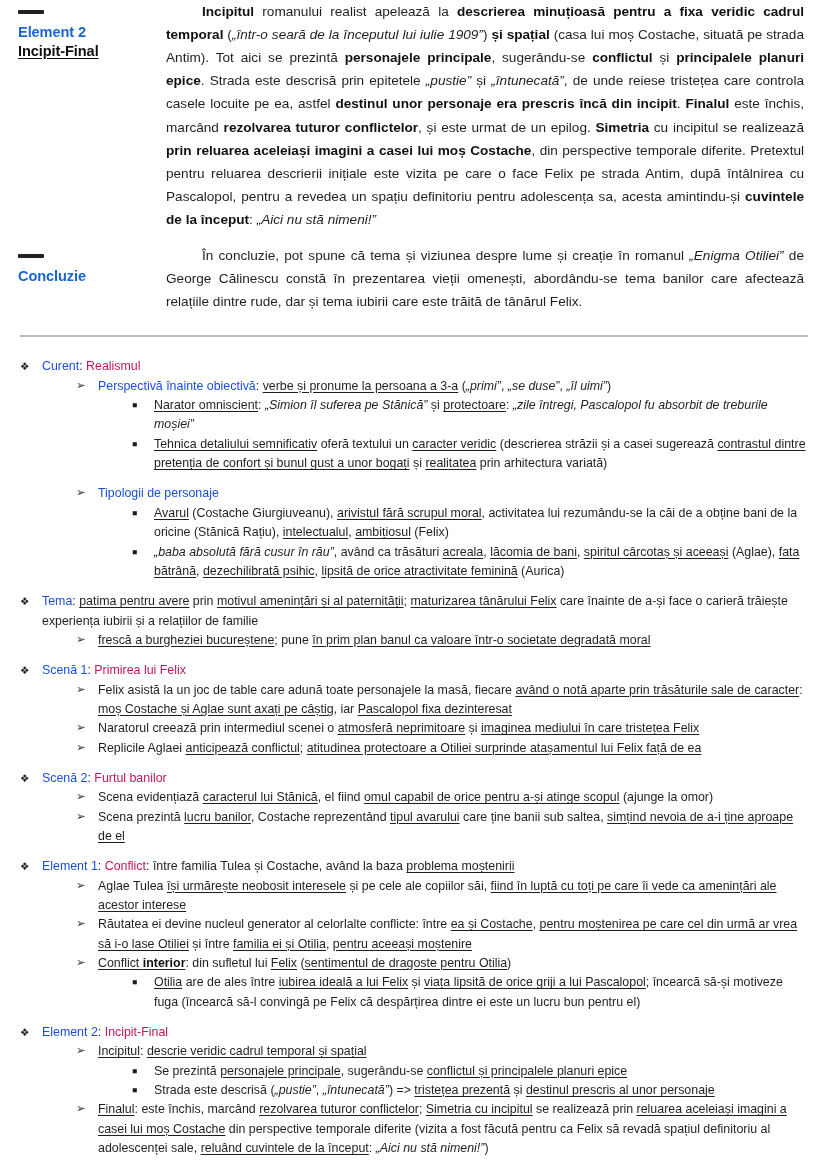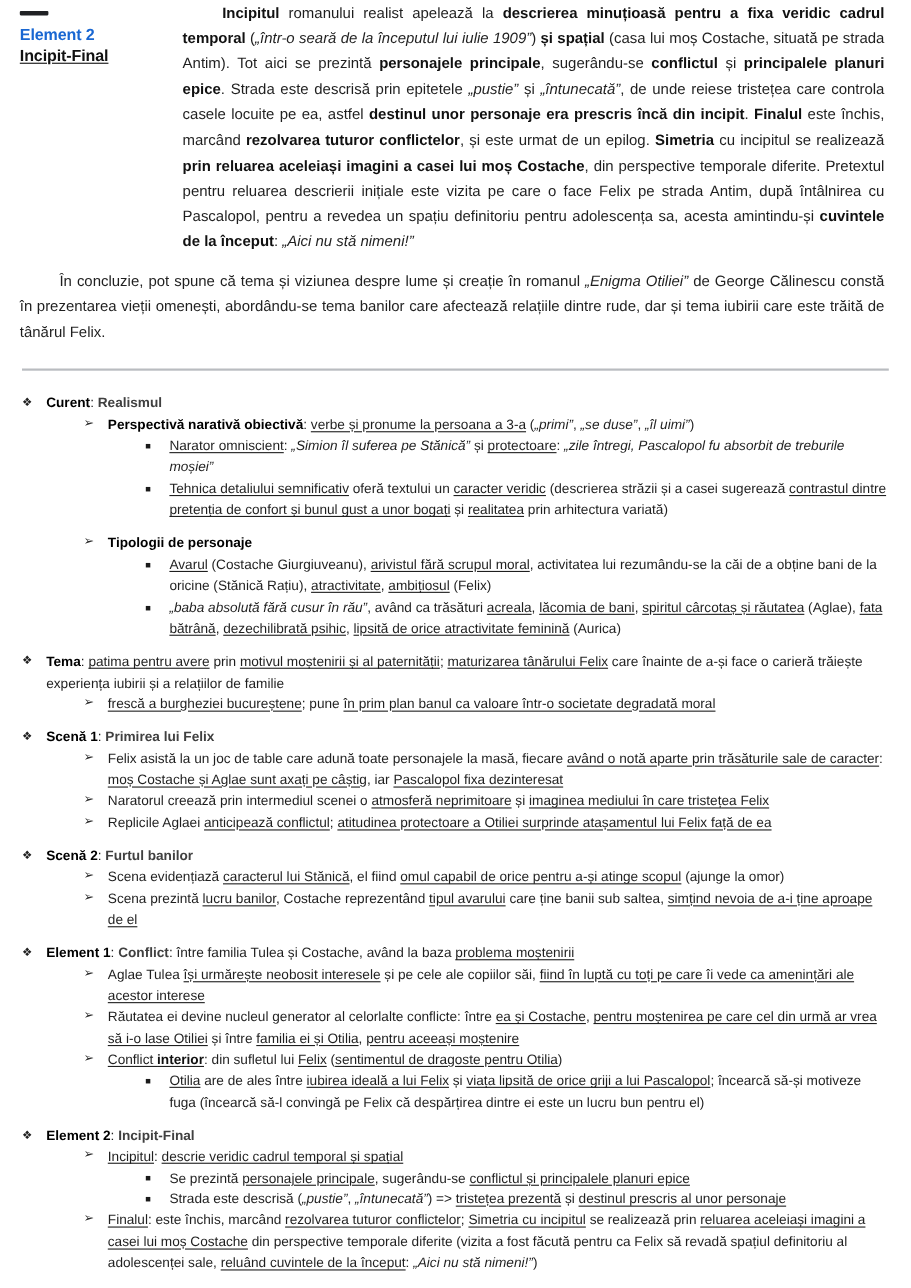--- a/index.html
+++ b/index.html
@@ -114,22 +114,22 @@
 
   
   .l3 { margin-left: 112px; }
   .l3 > .marker {
     width: 22px;
     font-size: 8.5px;
     padding-top: 3px;
     color: #1a1a1a;
   }
 
-  .blue-hd { color: #000000; font-weight: bold; }
-  .bk-bold { color: #404040; font-weight: bold; }
+  .blue-hd { color: #1d4ed8; font-weight: normal; }
+  .bk-bold { color: #be185d; font-weight: normal; }
 
   .grp { margin-top: 11px; }
 
   
   .tema-wrap .body-txt { margin-left: 0; }
 </style>
 </head>
 <body>
 
 <div class="page">
@@ -139,60 +139,64 @@
         <div class="label-col">
           <div class="label-dash"></div>
           <div class="label-line blue">Element 2</div>
           <div class="label-line dark">Incipit-Final</div>
         </div>
         <div class="text-col">
           <p><b>Incipitul</b> romanului realist apelează la <b>descrierea minuțioasă pentru a fixa veridic cadrul temporal</b> (<i>„într-o seară de la începutul lui iulie 1909”</i>) <b>și spațial</b> (casa lui moș Costache, situată pe strada Antim). Tot aici se prezintă <b>personajele principale</b>, sugerându-se <b>conflictul</b> și <b>principalele planuri epice</b>. Strada este descrisă prin epitetele <i>„pustie”</i> și <i>„întunecată”</i>, de unde reiese tristețea care controla casele locuite pe ea, astfel <b>destinul unor personaje era prescris încă din incipit</b>. <b>Finalul</b> este închis, marcând <b>rezolvarea tuturor conflictelor</b>, și este urmat de un epilog. <b>Simetria</b> cu incipitul se realizează <b>prin reluarea aceleiași imagini a casei lui moș Costache</b>, din perspective temporale diferite. Pretextul pentru reluarea descrierii inițiale este vizita pe care o face Felix pe strada Antim, după întâlnirea cu Pascalopol, pentru a revedea un spațiu definitoriu pentru adolescența sa, acesta amintindu-și <b>cuvintele de la început</b>: <i>„Aici nu stă nimeni!”</i></p>
         </div>
       </div>
       <div class="essay-block">
+        <div class="label-col">
+          <div class="label-dash"></div>
+          <div class="label-line blue">Concluzie</div>
+        </div>
         <div class="text-col">
           <p>În concluzie, pot spune că tema și viziunea despre lume și creație în romanul <i>„Enigma Otiliei”</i> de George Călinescu constă în prezentarea vieții omenești, abordându-se tema banilor care afectează relațiile dintre rude, dar și tema iubirii care este trăită de tânărul Felix.</p>
         </div>
       </div>
     </div>
 
   <hr class="divider">
 
   <div class="outline" id="outline-root">
       <div class="lvl l1">
         <span class="marker">❖</span>
         <span class="body-txt"><span class="blue-hd">Curent</span>: <span class="bk-bold">Realismul</span></span>
       </div>
       <div class="lvl l2">
         <span class="marker">➢</span>
-        <span class="body-txt"><span class="blue-hd">Perspectivă narativă obiectivă</span>: <u>verbe și pronume la persoana a 3-a</u> (<i>„primi”</i>, <i>„se duse”</i>, <i>„îl uimi”</i>)</span>
+        <span class="body-txt"><span class="blue-hd">Perspectivă înainte obiectivă</span>: <u>verbe și pronume la persoana a 3-a</u> (<i>„primi”</i>, <i>„se duse”</i>, <i>„îl uimi”</i>)</span>
       </div>
       <div class="lvl l3">
         <span class="marker">■</span>
         <span class="body-txt"><u>Narator omniscient</u>: <i>„Simion îl suferea pe Stănică”</i> și <u>protectoare</u>: <i>„zile întregi, Pascalopol fu absorbit de treburile moșiei”</i></span>
       </div>
       <div class="lvl l3">
         <span class="marker">■</span>
         <span class="body-txt"><u>Tehnica detaliului semnificativ</u> oferă textului un <u>caracter veridic</u> (descrierea străzii și a casei sugerează <u>contrastul dintre pretenția de confort și bunul gust a unor bogați</u> și <u>realitatea</u> prin arhitectura variată)</span>
       </div>
       <div class="lvl l2 grp">
         <span class="marker">➢</span>
         <span class="body-txt"><span class="blue-hd">Tipologii de personaje</span></span>
       </div>
       <div class="lvl l3">
         <span class="marker">■</span>
-        <span class="body-txt"><u>Avarul</u> (Costache Giurgiuveanu), <u>arivistul fără scrupul moral</u>, activitatea lui rezumându-se la căi de a obține bani de la oricine (Stănică Rațiu), <u>atractivitate</u>, <u>ambițiosul</u> (Felix)</span>
-      </div>
-      <div class="lvl l3">
-        <span class="marker">■</span>
-        <span class="body-txt"><i>„baba absolută fără cusur în rău”</i>, având ca trăsături <u>acreala</u>, <u>lăcomia de bani</u>, <u>spiritul cârcotaș și răutatea</u> (Aglae), <u>fata bătrână</u>, <u>dezechilibrată psihic</u>, <u>lipsită de orice atractivitate feminină</u> (Aurica)</span>
+        <span class="body-txt"><u>Avarul</u> (Costache Giurgiuveanu), <u>arivistul fără scrupul moral</u>, activitatea lui rezumându-se la căi de a obține bani de la oricine (Stănică Rațiu), <u>intelectualul</u>, <u>ambițiosul</u> (Felix)</span>
+      </div>
+      <div class="lvl l3">
+        <span class="marker">■</span>
+        <span class="body-txt"><i>„baba absolută fără cusur în rău”</i>, având ca trăsături <u>acreala</u>, <u>lăcomia de bani</u>, <u>spiritul cârcotaș și aceeași</u> (Aglae), <u>fata bătrână</u>, <u>dezechilibrată psihic</u>, <u>lipsită de orice atractivitate feminină</u> (Aurica)</span>
       </div>
       <div class="lvl l1 grp tema-wrap">
         <span class="marker">❖</span>
-        <span class="body-txt"><span class="blue-hd">Tema</span>: <u>patima pentru avere</u> prin <u>motivul moștenirii și al paternității</u>; <u>maturizarea tânărului Felix</u> care înainte de a-și face o carieră trăiește experiența iubirii și a relațiilor de familie</span>
+        <span class="body-txt"><span class="blue-hd">Tema</span>: <u>patima pentru avere</u> prin <u>motivul amenințări și al paternității</u>; <u>maturizarea tânărului Felix</u> care înainte de a-și face o carieră trăiește experiența iubirii și a relațiilor de familie</span>
       </div>
       <div class="lvl l2">
         <span class="marker">➢</span>
         <span class="body-txt"><u>frescă a burgheziei bucureștene</u>; pune <u>în prim plan banul ca valoare într-o societate degradată moral</u></span>
       </div>
       <div class="lvl l1 grp">
         <span class="marker">❖</span>
         <span class="body-txt"><span class="blue-hd">Scenă 1</span>: <span class="bk-bold">Primirea lui Felix</span></span>
       </div>
       <div class="lvl l2">

